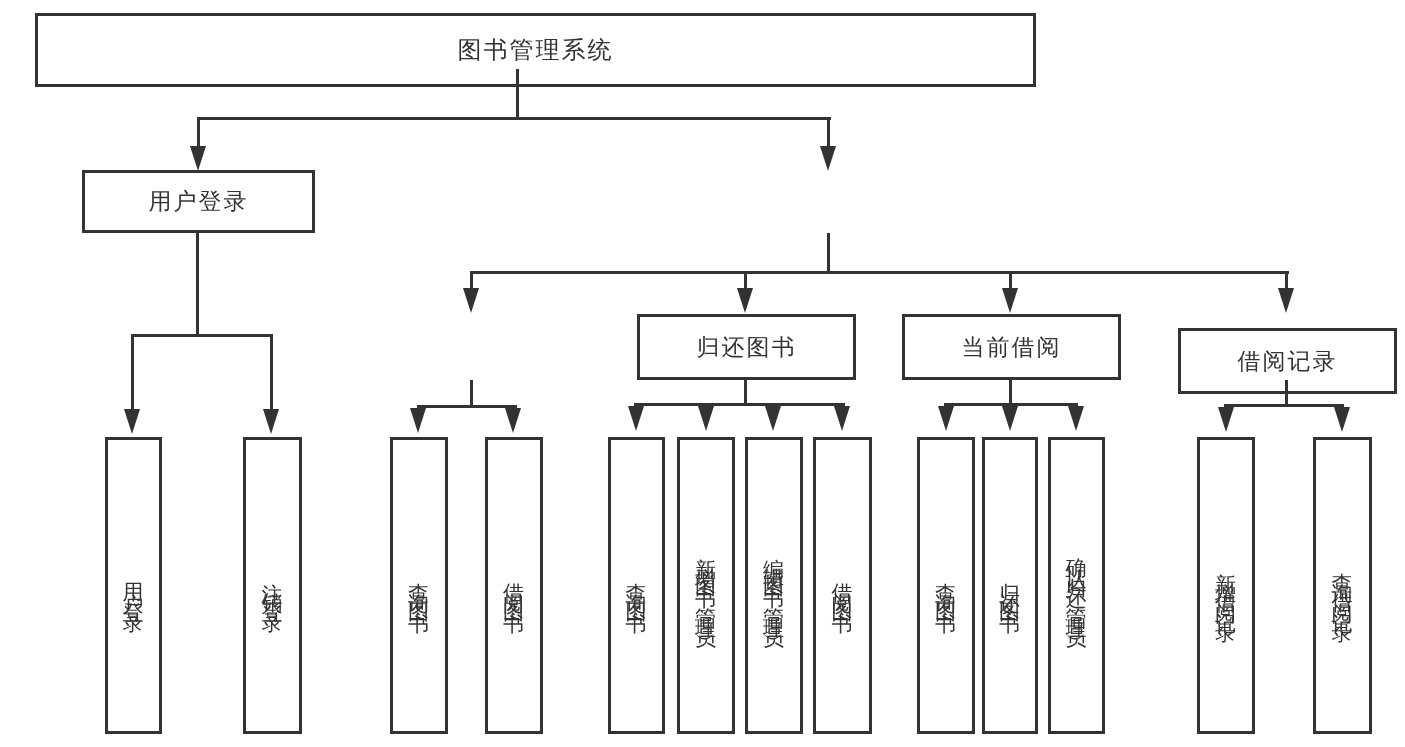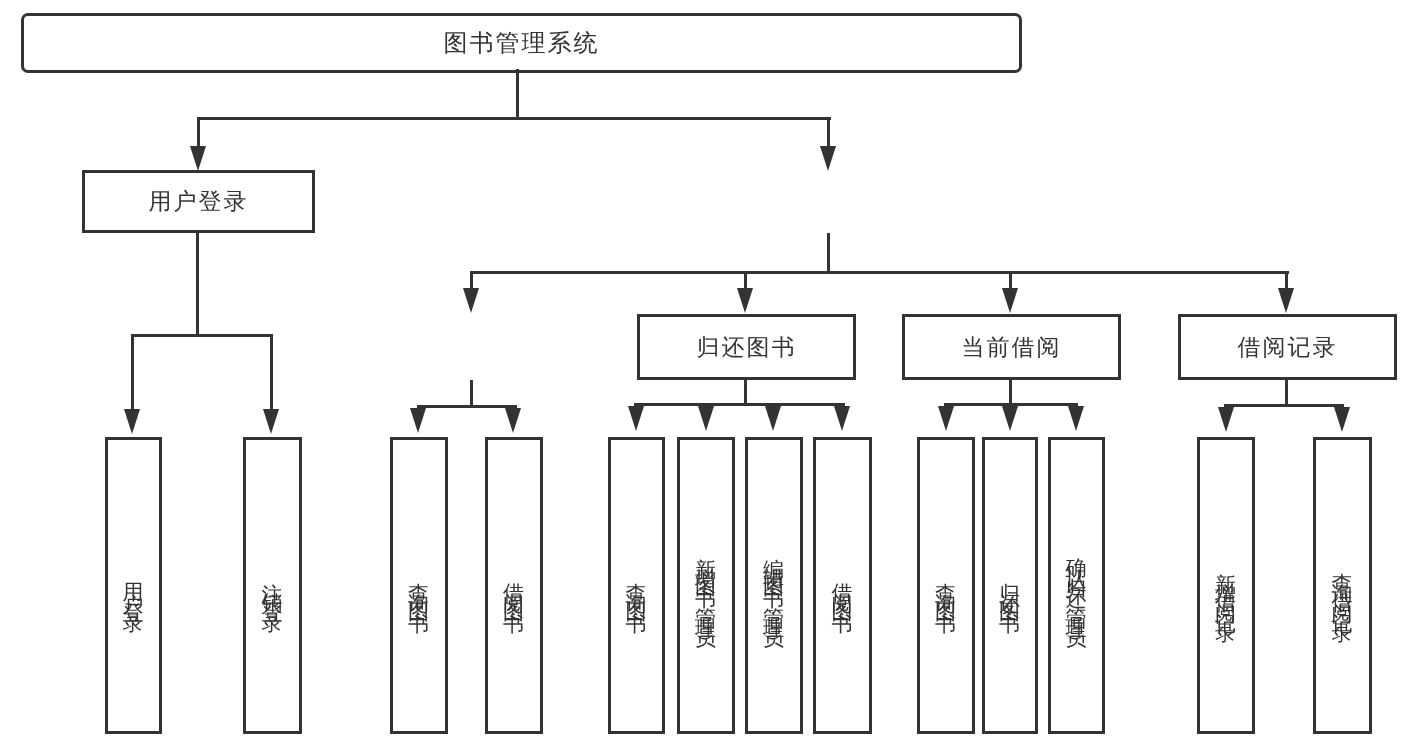--- a/index.html
+++ b/index.html
@@ -43,27 +43,27 @@
     position: absolute;
     left: 1188px;
     top: 713px;
     font-size: 20px;
     color: #a8a8a8;
     white-space: nowrap;
     z-index: 5;
   }
 
   
-  .b-root     { left:21px;   top:13px;  width:1001px; height:60px;border-radius:7px; }
+  .b-root     { left:35px;   top:13px;  width:1001px; height:74px; }
   .b-user     { left:82px;   top:170px; width:233px;  height:63px; }
   .b-mgmt     { left:712px;  top:170px; width:235px;  height:63px; }
   .b-rec      { left:363px;  top:314px; width:218px;  height:66px; }
   .b-bor      { left:637px;  top:314px; width:219px;  height:66px; }
   .b-cur      { left:902px;  top:314px; width:219px;  height:66px; }
-  .b-log      { left:1178px; top:314px; width:219px;  height:66px; }
+  .b-log      { left:1178px; top:328px; width:219px;  height:66px; }
 
   .leaf { top:437px; height:297px; }
   .l-u0 { left:105px;  width:57px; }
   .l-u1 { left:243px;  width:59px; }
   .l-r0 { left:390px;  width:58px; }
   .l-r1 { left:485px;  width:58px; }
   .l-b0 { left:608px;  width:57px; }
   .l-b1 { left:677px;  width:58px; }
   .l-b2 { left:745px;  width:58px; }
   .l-b3 { left:813px;  width:59px; }

